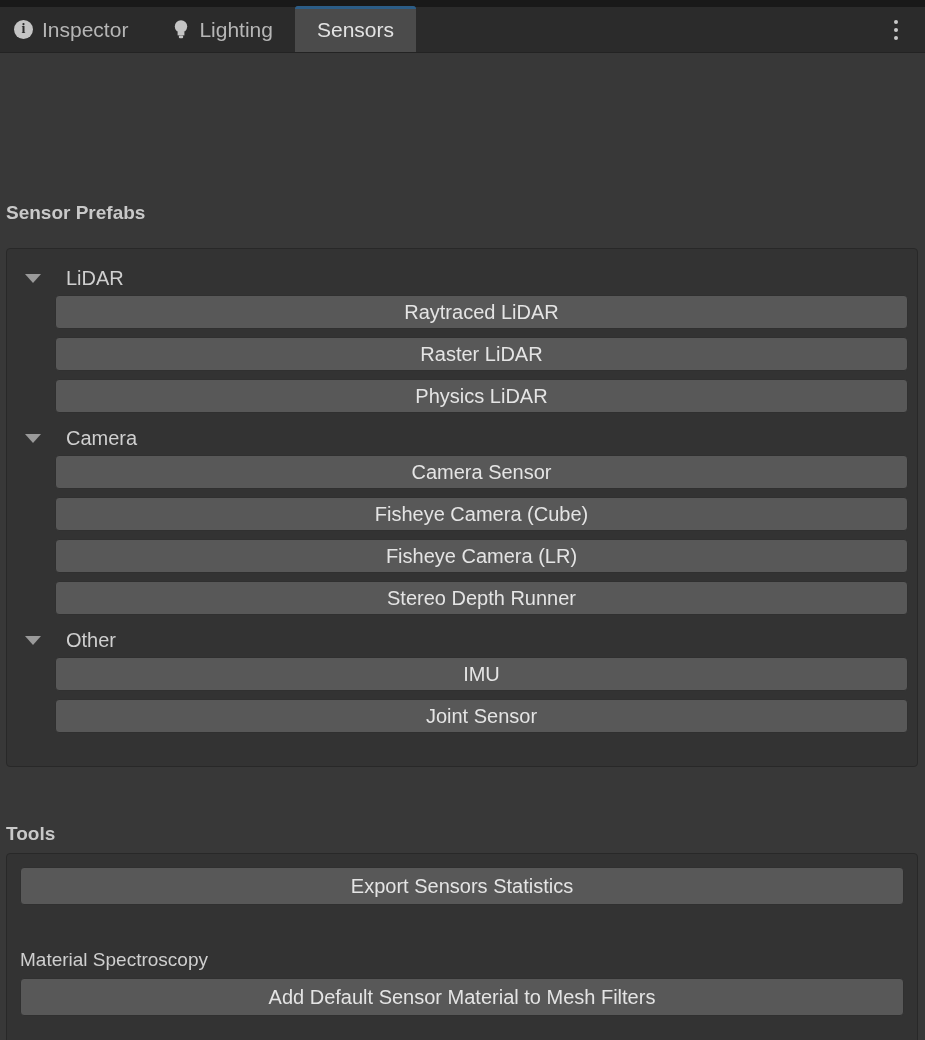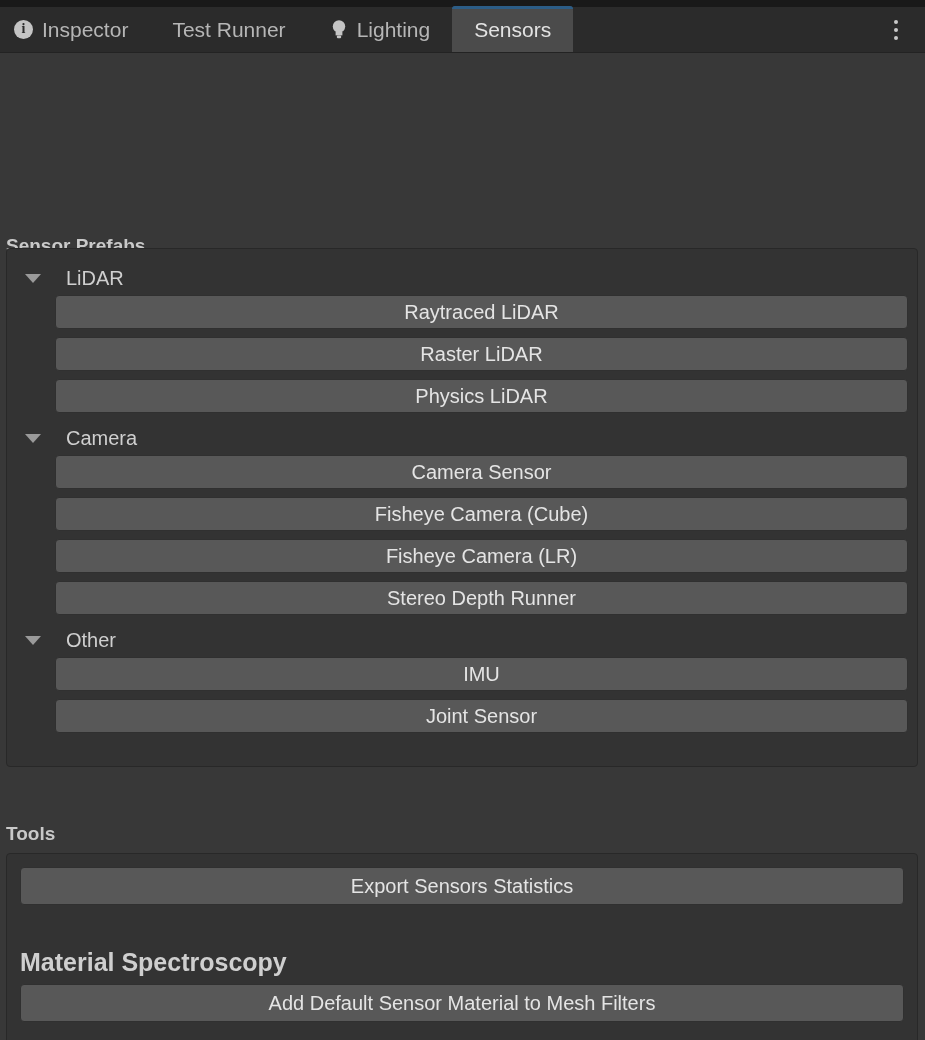--- a/index.html
+++ b/index.html
@@ -116,21 +116,21 @@
   }
 
   .section-title {
     position: absolute;
     color: #c9c9c9;
     font-size: 19px;
     font-weight: bold;
     line-height: 1;
     user-select: none;
   }
-  #title-sensor-prefabs { left: 6px; top: 183px; }
+  #title-sensor-prefabs { left: 6px; top: 150px; }
   #title-tools { left: 6px; top: 771px; }
 
   .panel {
     position: absolute;
     background: #333333;
     border: 1px solid #282828;
     border-radius: 4px;
   }
   #panel-sensor-prefabs { left: 6px; top: 195px; width: 912px; height: 519px; }
   #panel-tools         { left: 6px; top: 800px; width: 912px; height: 223px; }
@@ -156,42 +156,39 @@
   .group-buttons { padding: 0 9px 0 48px; }
   .group-buttons .btn { height: 34px; margin-bottom: 8px; }
 
   .groups { padding-top: 12px; }
 
   
   .tools-inner { padding: 13px 13px 0 13px; }
   .tools-inner .btn { height: 38px; }
   .sub-title {
     color: #cfcfcf;
-    font-size: 25px;
-    font-weight: bold;
+    font-size: 19px;
+    font-weight: normal;
     line-height: 1;
     margin: 45px 0 9px 0;
     user-select: none;
   }
   .tools-inner .stacked .btn { margin-bottom: 24px; }
 </style>
 </head>
 <body>
 
 <div class="tabbar">
   <div class="tabstrip">
 
     <div class="tab first">
       <span class="icon-info">i</span>
       <span class="tab-label">Inspector</span>
     </div>
 
-    <div class="tab">
-      <span class="tab-label">Test Runner</span>
-    </div>
 
     <div class="tab">
       <svg class="icon-bulb" viewBox="0 0 18 20">
         <circle cx="9" cy="7.5" r="6.2" fill="#c4c4c4"></circle>
         <rect x="5.6" y="13" width="6.8" height="3.4" fill="#c4c4c4"></rect>
         <rect x="6.8" y="16.6" width="4.4" height="2.6" rx="1.2" fill="#c4c4c4"></rect>
       </svg>
       <span class="tab-label">Lighting</span>
     </div>
 

